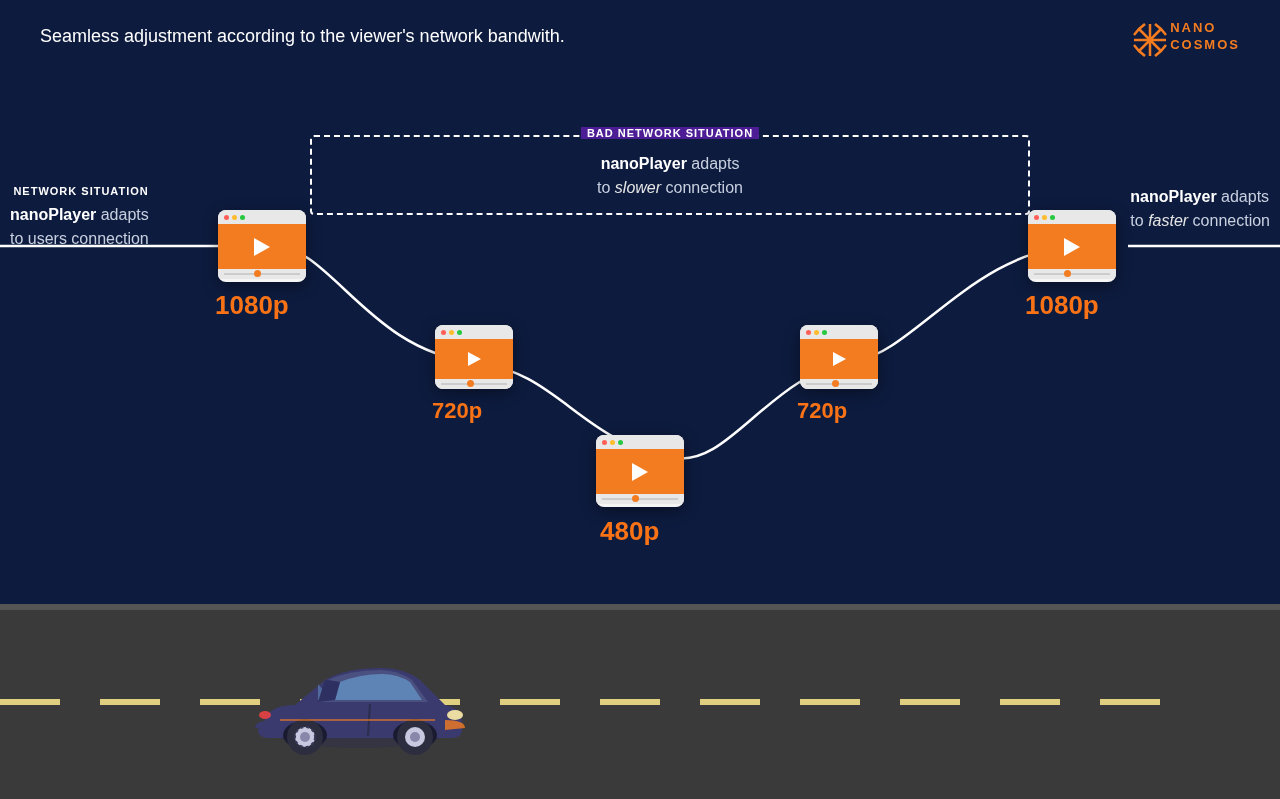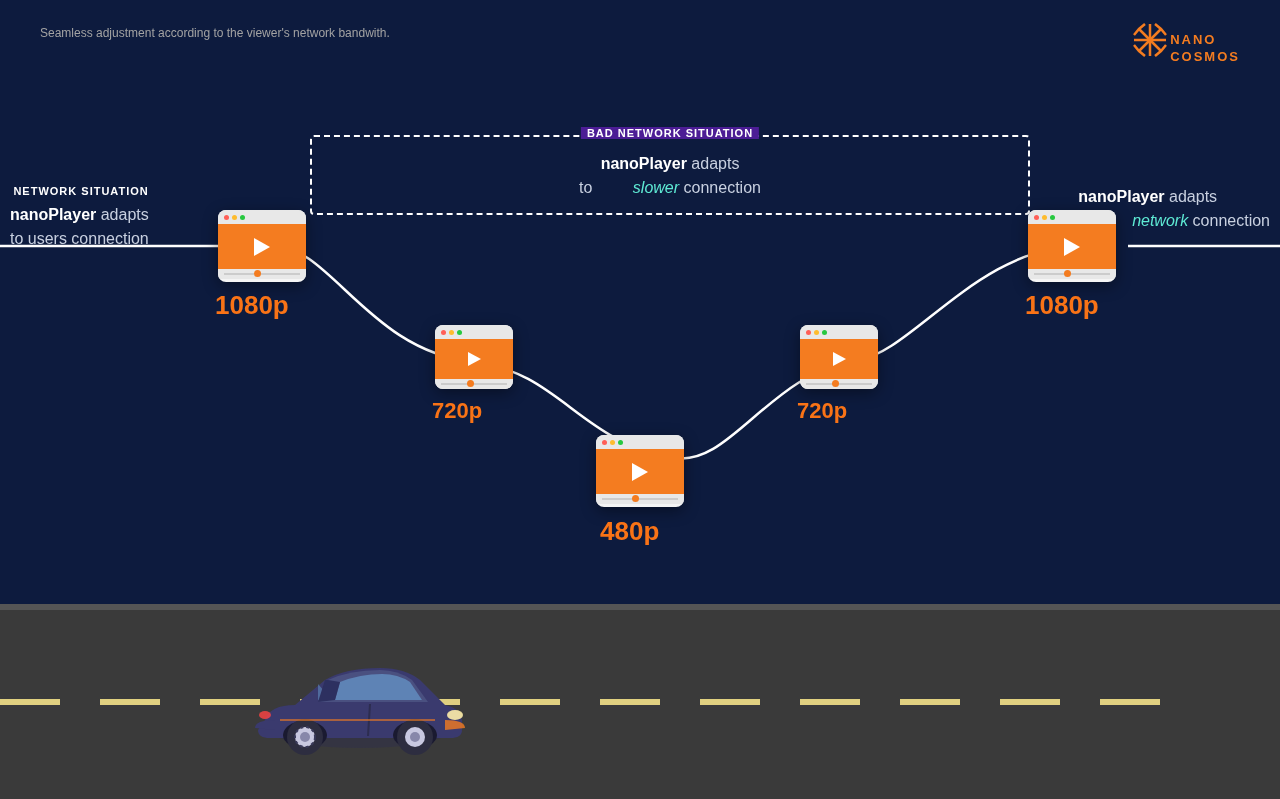--- a/index.html
+++ b/index.html
@@ -18,32 +18,32 @@
       top: 20px;
       left: 40px;
       right: 40px;
     }
     #title {
       color: #f47c20;
       font-size: 32px;
       font-weight: bold;
     }
     #subtitle {
-      color: #a3a3a3;
-      font-size: 12px;
+      color: #ffffff;
+      font-size: 18px;
       margin-top: 6px;
     }
 
     
     #logo {
       position: absolute;
       top: 20px;
       right: 40px;
       display: flex;
-      align-items: flex-end;
+      align-items: flex-start;
     }
     #logo-spider {
       color: #f47c20;
       font-size: 36px;
       line-height: 1;
     }
     #logo-text {
       color: #ffffff;
       font-size: 13px;
       font-weight: bold;
@@ -196,22 +196,21 @@
       color: #c8d0e0;
       font-size: 16px;
       line-height: 1.5;
     }
     .adapt-text strong {
       color: #ffffff;
       font-weight: bold;
     }
     .adapt-text em {
       font-style: italic;
-      color: #5eead4;
-      margin-left: 36px;
+      color: #e5e5e5;
     }
 
     
     #right-annotation {
       position: absolute;
       right: 10px;
       top: 55px;
       text-align: left;
     }
 
@@ -342,21 +341,21 @@
       <div class="adapt-text">
         <strong>nanoPlayer</strong> adapts<br>
         to <em>slower</em> connection
       </div>
     </div>
   </div>
 
   <div id="right-annotation">
     <div class="adapt-text">
       <strong>nanoPlayer</strong> adapts<br>
-      to <em>network</em> connection
+      to <em>faster</em> connection
     </div>
   </div>
 
   <div class="player-card card-lg" style="left: 218px; top: 80px;">
     <div class="card-topbar">
       <div class="card-dot dot-red"></div>
       <div class="card-dot dot-yellow"></div>
       <div class="card-dot dot-green"></div>
     </div>
     <div class="card-screen">

